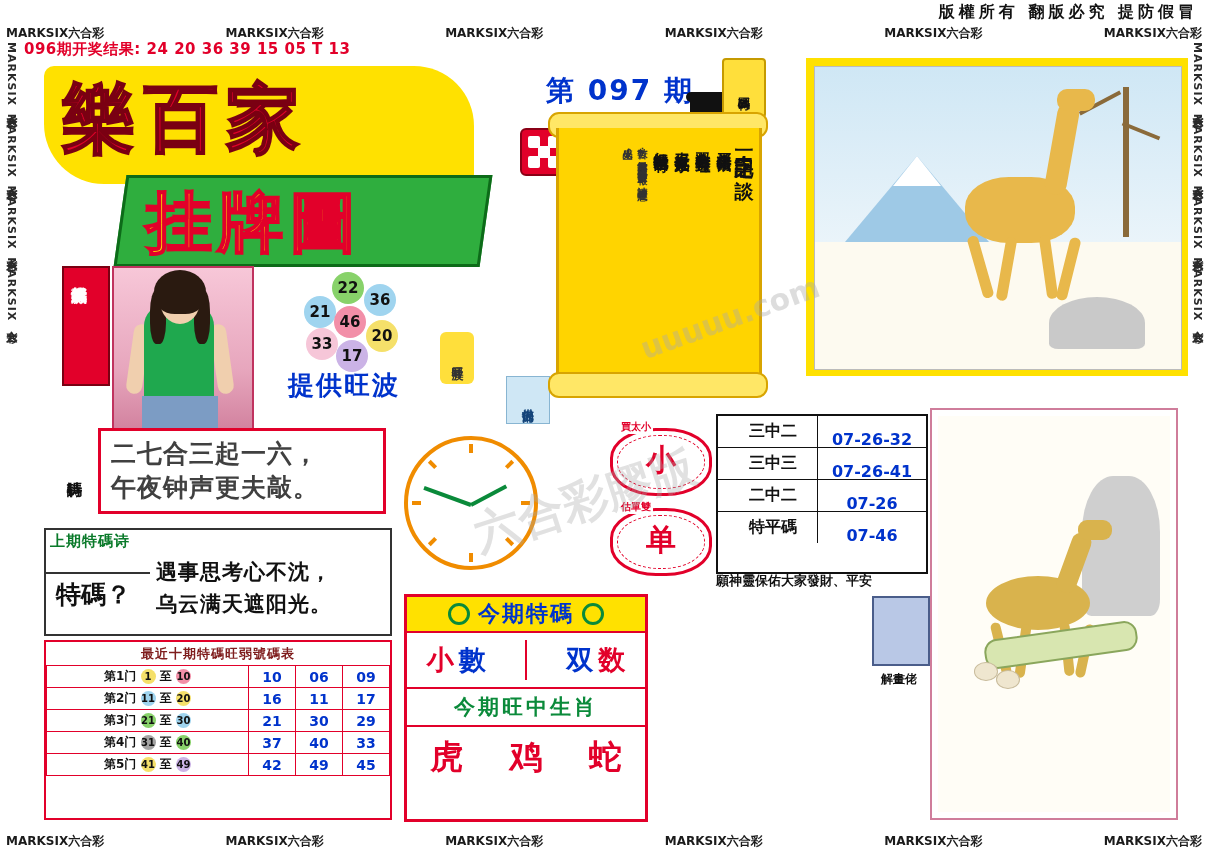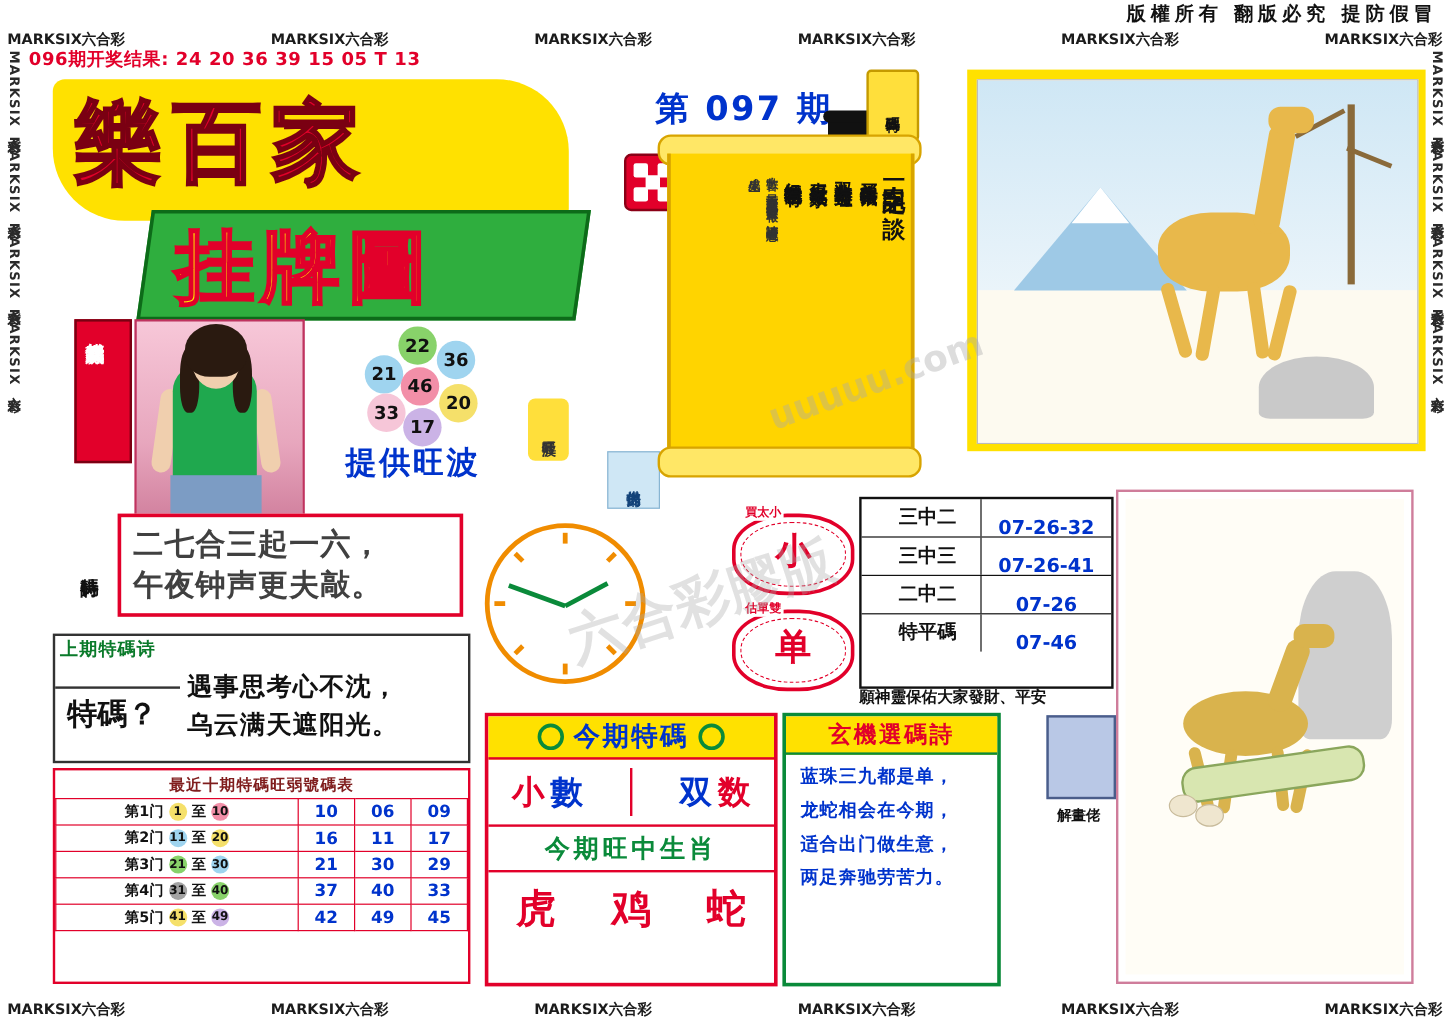--- a/index.html
+++ b/index.html
@@ -423,29 +423,20 @@
     <div class="tm-sub">
       <span>今期旺中生肖</span>
     </div>
     <div class="tm-zodiac">
       <span>虎</span>
       <span>鸡</span>
       <span>蛇</span>
     </div>
   </div>
 
-  <div class="xuan">
-    <div class="xuan-head">
-      <span>玄機選碼詩</span>
-    </div>
-    <div class="xuan-line">蓝珠三九都是单，</div>
-    <div class="xuan-line">龙蛇相会在今期，</div>
-    <div class="xuan-line">适合出门做生意，</div>
-    <div class="xuan-line">两足奔驰劳苦力。</div>
-  </div>
 
   <div class="jiehua"></div>
   <div class="jiehua-lbl">解畫佬</div>
 
   <div class="pic2">
     <div class="pic2-in">
       <div class="bigrock"></div>
       <div class="deer-body"></div>
       <div class="deer-neck"></div>
       <div class="deer-head"></div>

